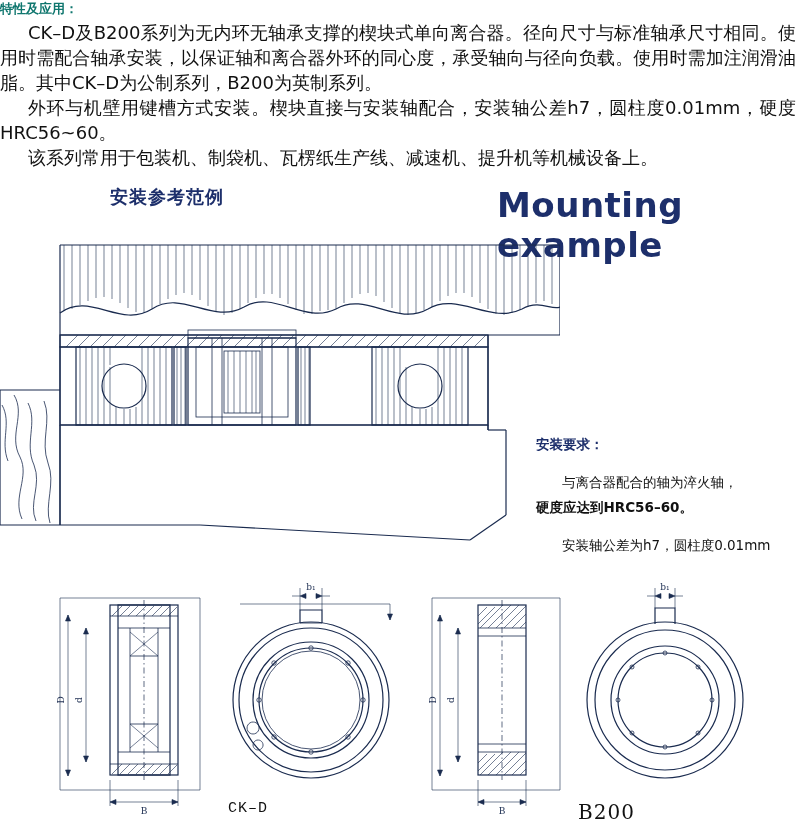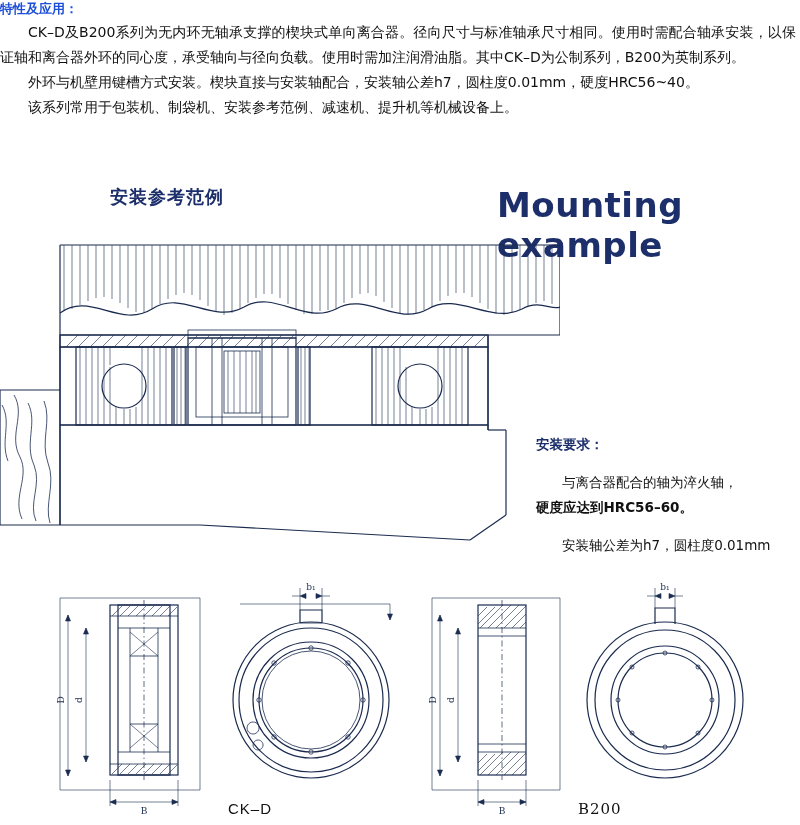--- a/index.html
+++ b/index.html
@@ -21,29 +21,29 @@
     height: 825px;
   }
 
   
   .section-title {
     position: absolute;
     left: 0px;
     top: 0px;
     font-size: 13px;
     font-weight: bold;
-    color: #1d4ed8;
+    color: #0f766e;
     letter-spacing: 0px;
   }
   .body-text {
     position: absolute;
     left: 0px;
     top: 20px;
     width: 796px;
-    font-size: 14px;
+    font-size: 18px;
     line-height: 25px;
     color: #111111;
     text-align: justify;
   }
   .body-text p {
     margin: 0;
   }
   .indent1 { text-indent: 28px; }
   .indent2 { text-indent: 28px; }
 
@@ -94,31 +94,31 @@
   .drawing-bottom {
     position: absolute;
     left: 0px;
     top: 580px;
   }
 
   .cap-ckd {
     position: absolute;
     left: 228px;
     top: 800px;
-    font-family: Liberation Sans, sans-serif;
+    font-family: Liberation Mono, monospace;
     font-size: 15px;
     color: #111111;
     letter-spacing: 1px;
   }
   .cap-b200 {
     position: absolute;
     left: 578px;
     top: 800px;
     font-family: "DejaVu Serif", "Liberation Serif", serif;
-    font-size: 15px;
+    font-size: 20px;
     color: #111111;
     letter-spacing: 1px;
   }
 
   svg { display: block; }
   .ln { stroke: #1a2b4f; fill: none; }
   .thin { stroke-width: 0.8; }
   .med { stroke-width: 1.2; }
   .hatch { stroke: #1a2b4f; stroke-width: 0.6; }
   .dim { stroke: #1a2b4f; stroke-width: 0.6; }
@@ -131,22 +131,22 @@
 </style>
 </head>
 <body>
 
 <div class="page">
 
   <div class="section-title">特性及应用：</div>
 
   <div class="body-text">
     <p class="indent1">CK–D及B200系列为无内环无轴承支撑的楔块式单向离合器。径向尺寸与标准轴承尺寸相同。使用时需配合轴承安装，以保证轴和离合器外环的同心度，承受轴向与径向负载。使用时需加注润滑油脂。其中CK–D为公制系列，B200为英制系列。</p>
-    <p class="indent2">外环与机壁用键槽方式安装。楔块直接与安装轴配合，安装轴公差h7，圆柱度0.01mm，硬度HRC56~40。</p>
-    <p class="indent2">该系列常用于包装机、制袋机、安装参考范例、减速机、提升机等机械设备上。</p>
+    <p class="indent2">外环与机壁用键槽方式安装。楔块直接与安装轴配合，安装轴公差h7，圆柱度0.01mm，硬度HRC56~60。</p>
+    <p class="indent2">该系列常用于包装机、制袋机、瓦楞纸生产线、减速机、提升机等机械设备上。</p>
   </div>
 
   <div class="heading-cn">安装参考范例</div>
   <div class="heading-en">Mounting example</div>
 
   <div class="drawing-main">
     <svg width="560" height="350" viewBox="0 0 560 350">
 
       <g>
         <path class="ln med" d="M60 20 L560 20"></path>

